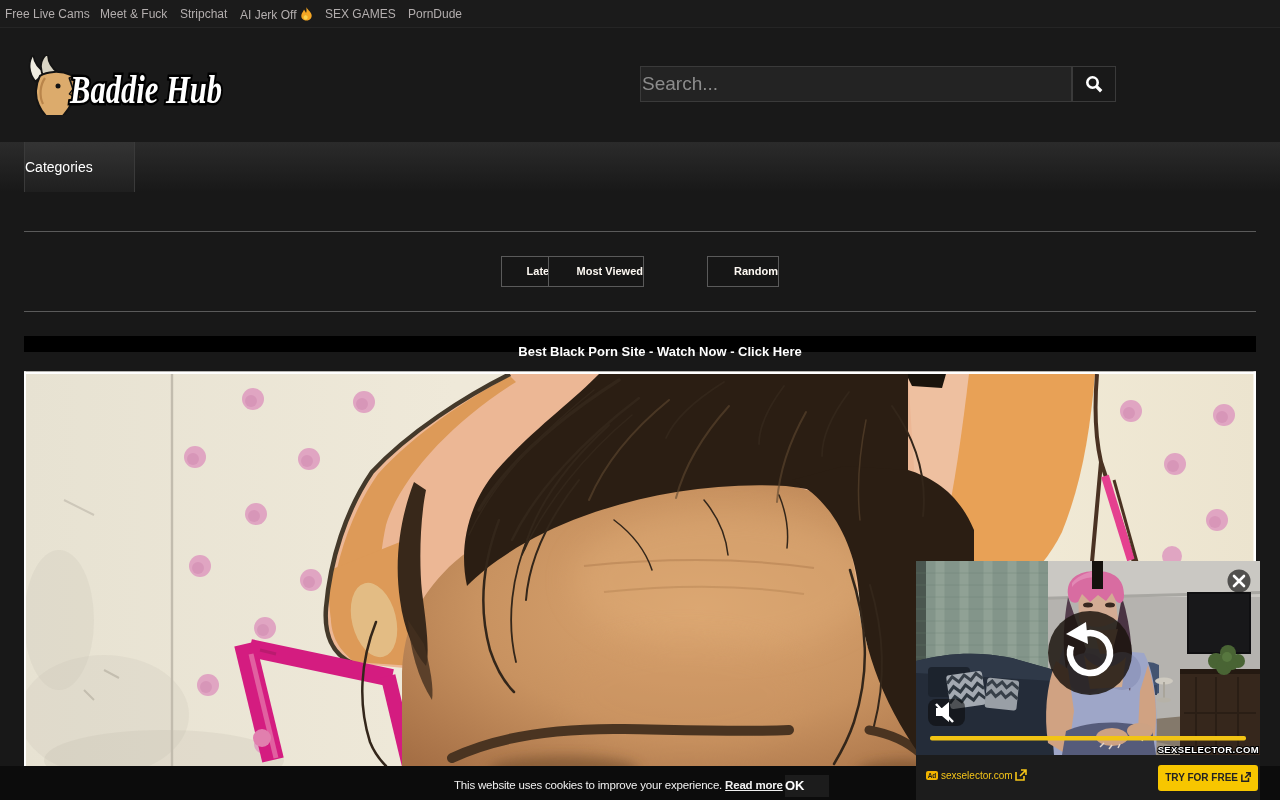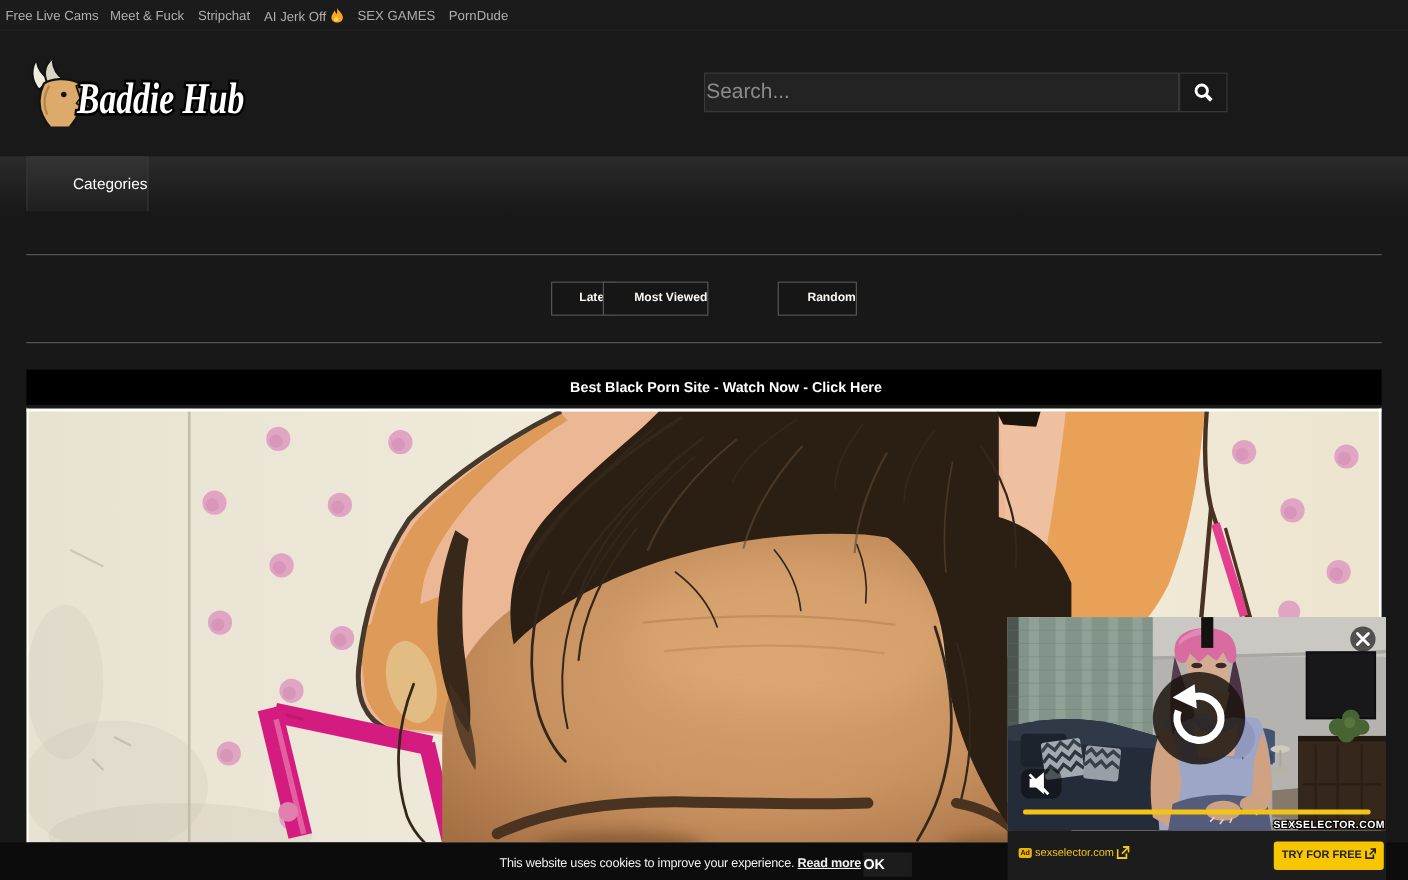--- a/index.html
+++ b/index.html
@@ -16,27 +16,27 @@
     background:#232323; border:1px solid #3a3a3a; color:#8c8c8c; font-size:19px;
     line-height:34px; padding-left:1px; }
   #searchbtn { position:absolute; left:1072px; top:38px; width:44px; height:36px;
     background:#191919; border:1px solid #3a3a3a; }
   
   #navbar { position:absolute; left:0; top:142px; width:1280px; height:50px;
     background:linear-gradient(#2b2b2b,#181818); }
   #catbtn { position:absolute; left:24px; top:0; width:111px; height:50px;
     background:linear-gradient(#343434,#1f1f1f);
     border-left:1px solid #3a3a3a; border-right:1px solid #3a3a3a;
-    color:#fff; font-size:14px; text-align:right; line-height:50px; }
+    color:#fff; font-size:14px; text-align:left; line-height:50px; }
   .hr { position:absolute; left:24px; width:1232px; height:1px; background:#5a5a5a; }
   
   .tab { position:absolute; top:256px; height:31px; background:#161616; border:1px solid #5a5a5a;
     color:#fdf8f2; font-size:11px; font-weight:bold; text-align:right; line-height:29px; white-space:nowrap; }
   
-  #banner { position:absolute; left:24px; top:336px; width:1232px; height:32px; background:#000;
+  #banner { position:absolute; left:24px; top:336px; width:1232px; height:16px; background:#000;
     color:#fff; font-size:13px; font-weight:bold; text-align:center; line-height:32px;padding-left:40px; }
   
   #photo { position:absolute; left:24px; top:370px; width:1232px; height:396px; }
   
   #cookiebar { position:absolute; left:0; top:766px; width:1280px; height:34px; background:#0c0c0c;
     color:#f0f0f0; font-size:11.5px; letter-spacing:-0.2px; }
   #cookietext { position:absolute; left:454px; top:13px; }
   #okbtn { position:absolute; left:785px; top:9px; width:44px; height:22px; background:#1c1c1c;
     color:#fff; font-weight:bold; text-align:left; line-height:22px; font-size:13px; }
   

